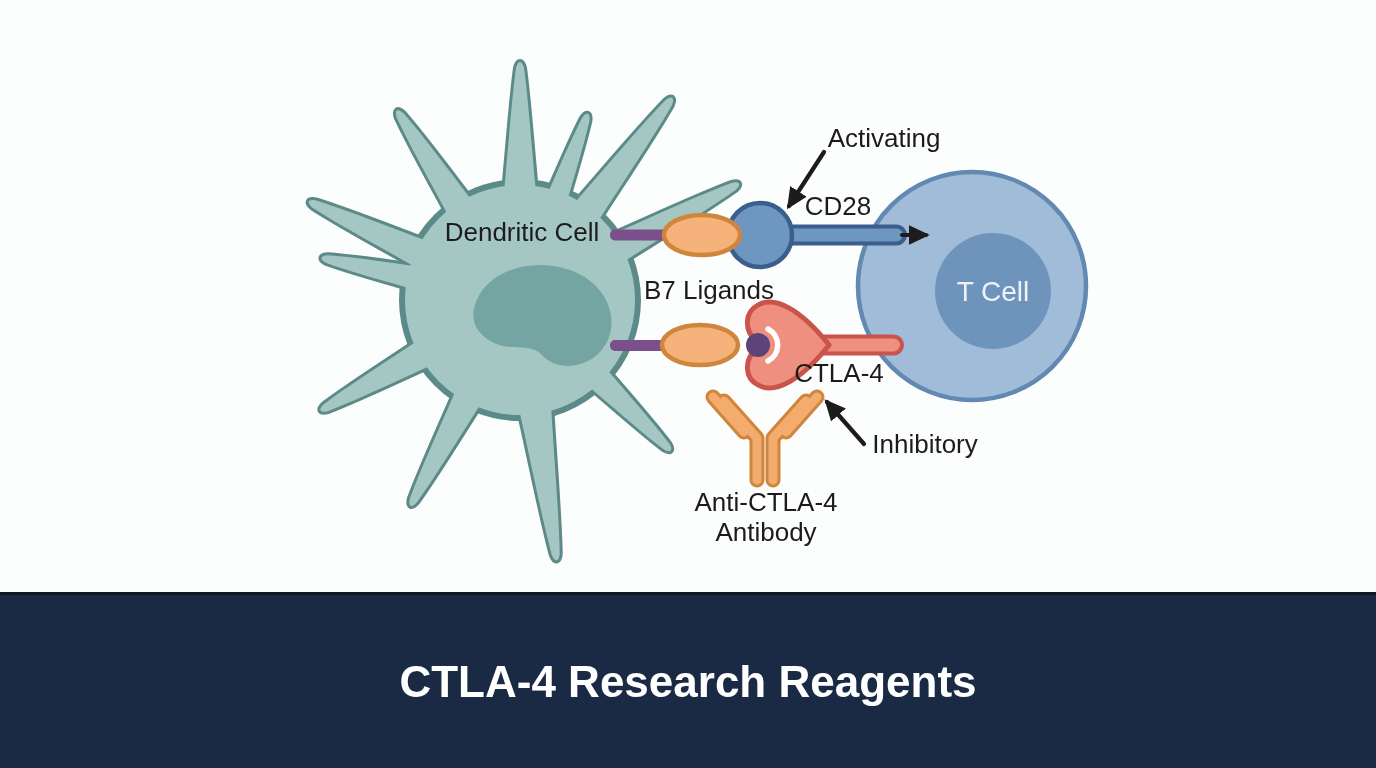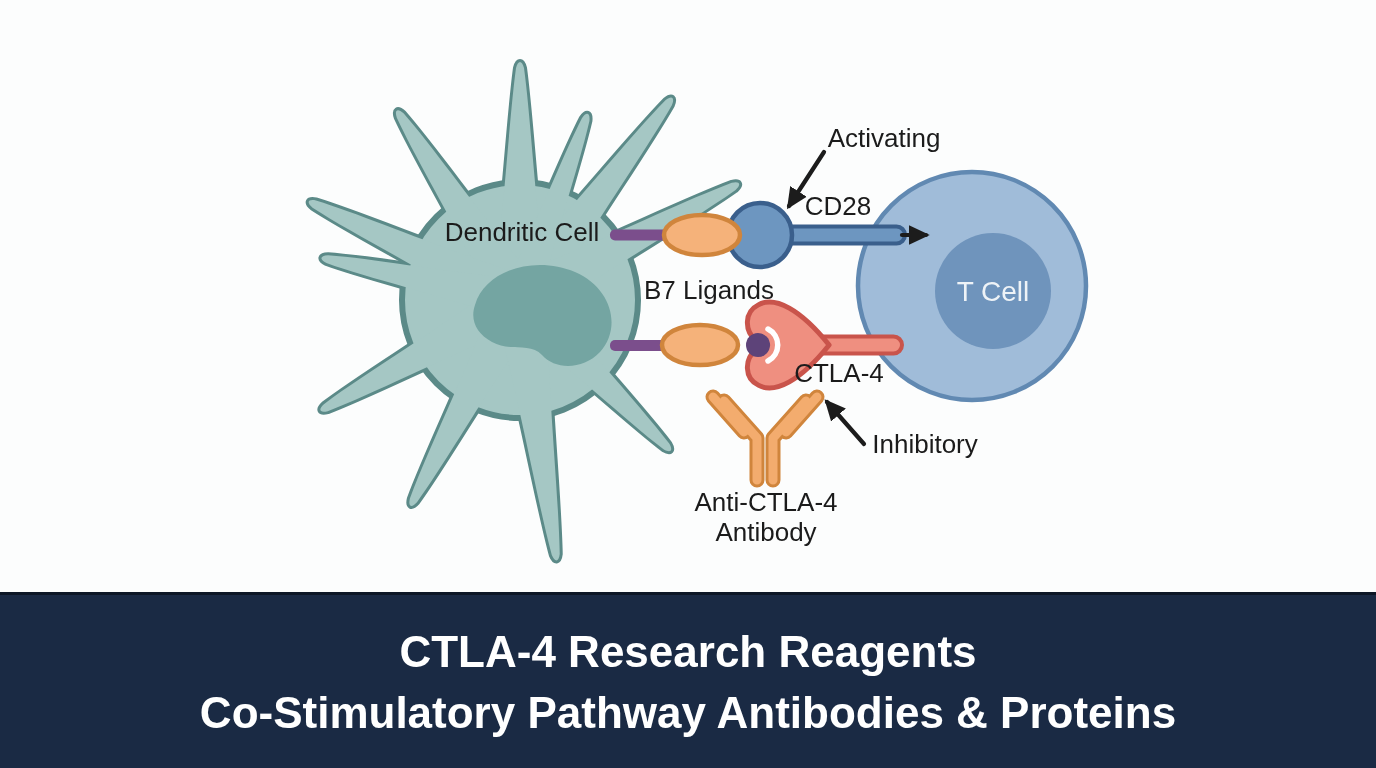--- a/index.html
+++ b/index.html
@@ -123,16 +123,15 @@
     <text class="lbl" x="838" y="215" text-anchor="middle">CD28</text>
     <text class="lbl" x="884" y="147" text-anchor="middle">Activating</text>
     <text class="lbl" x="839" y="382" text-anchor="middle">CTLA-4</text>
     <text class="lbl" x="925" y="453" text-anchor="middle">Inhibitory</text>
     <text class="lbl" x="766" y="511" text-anchor="middle">Anti-CTLA-4</text>
     <text class="lbl" x="766" y="541" text-anchor="middle">Antibody</text>
   </svg>
 
   <div class="banner">
     <div class="banner-line">CTLA-4 Research Reagents</div>
-    <div class="banner-line">Co-Stimulatory Pathway Antibodies &amp; Proteins</div>
   </div>
 
 </div>
 
 </body></html>

